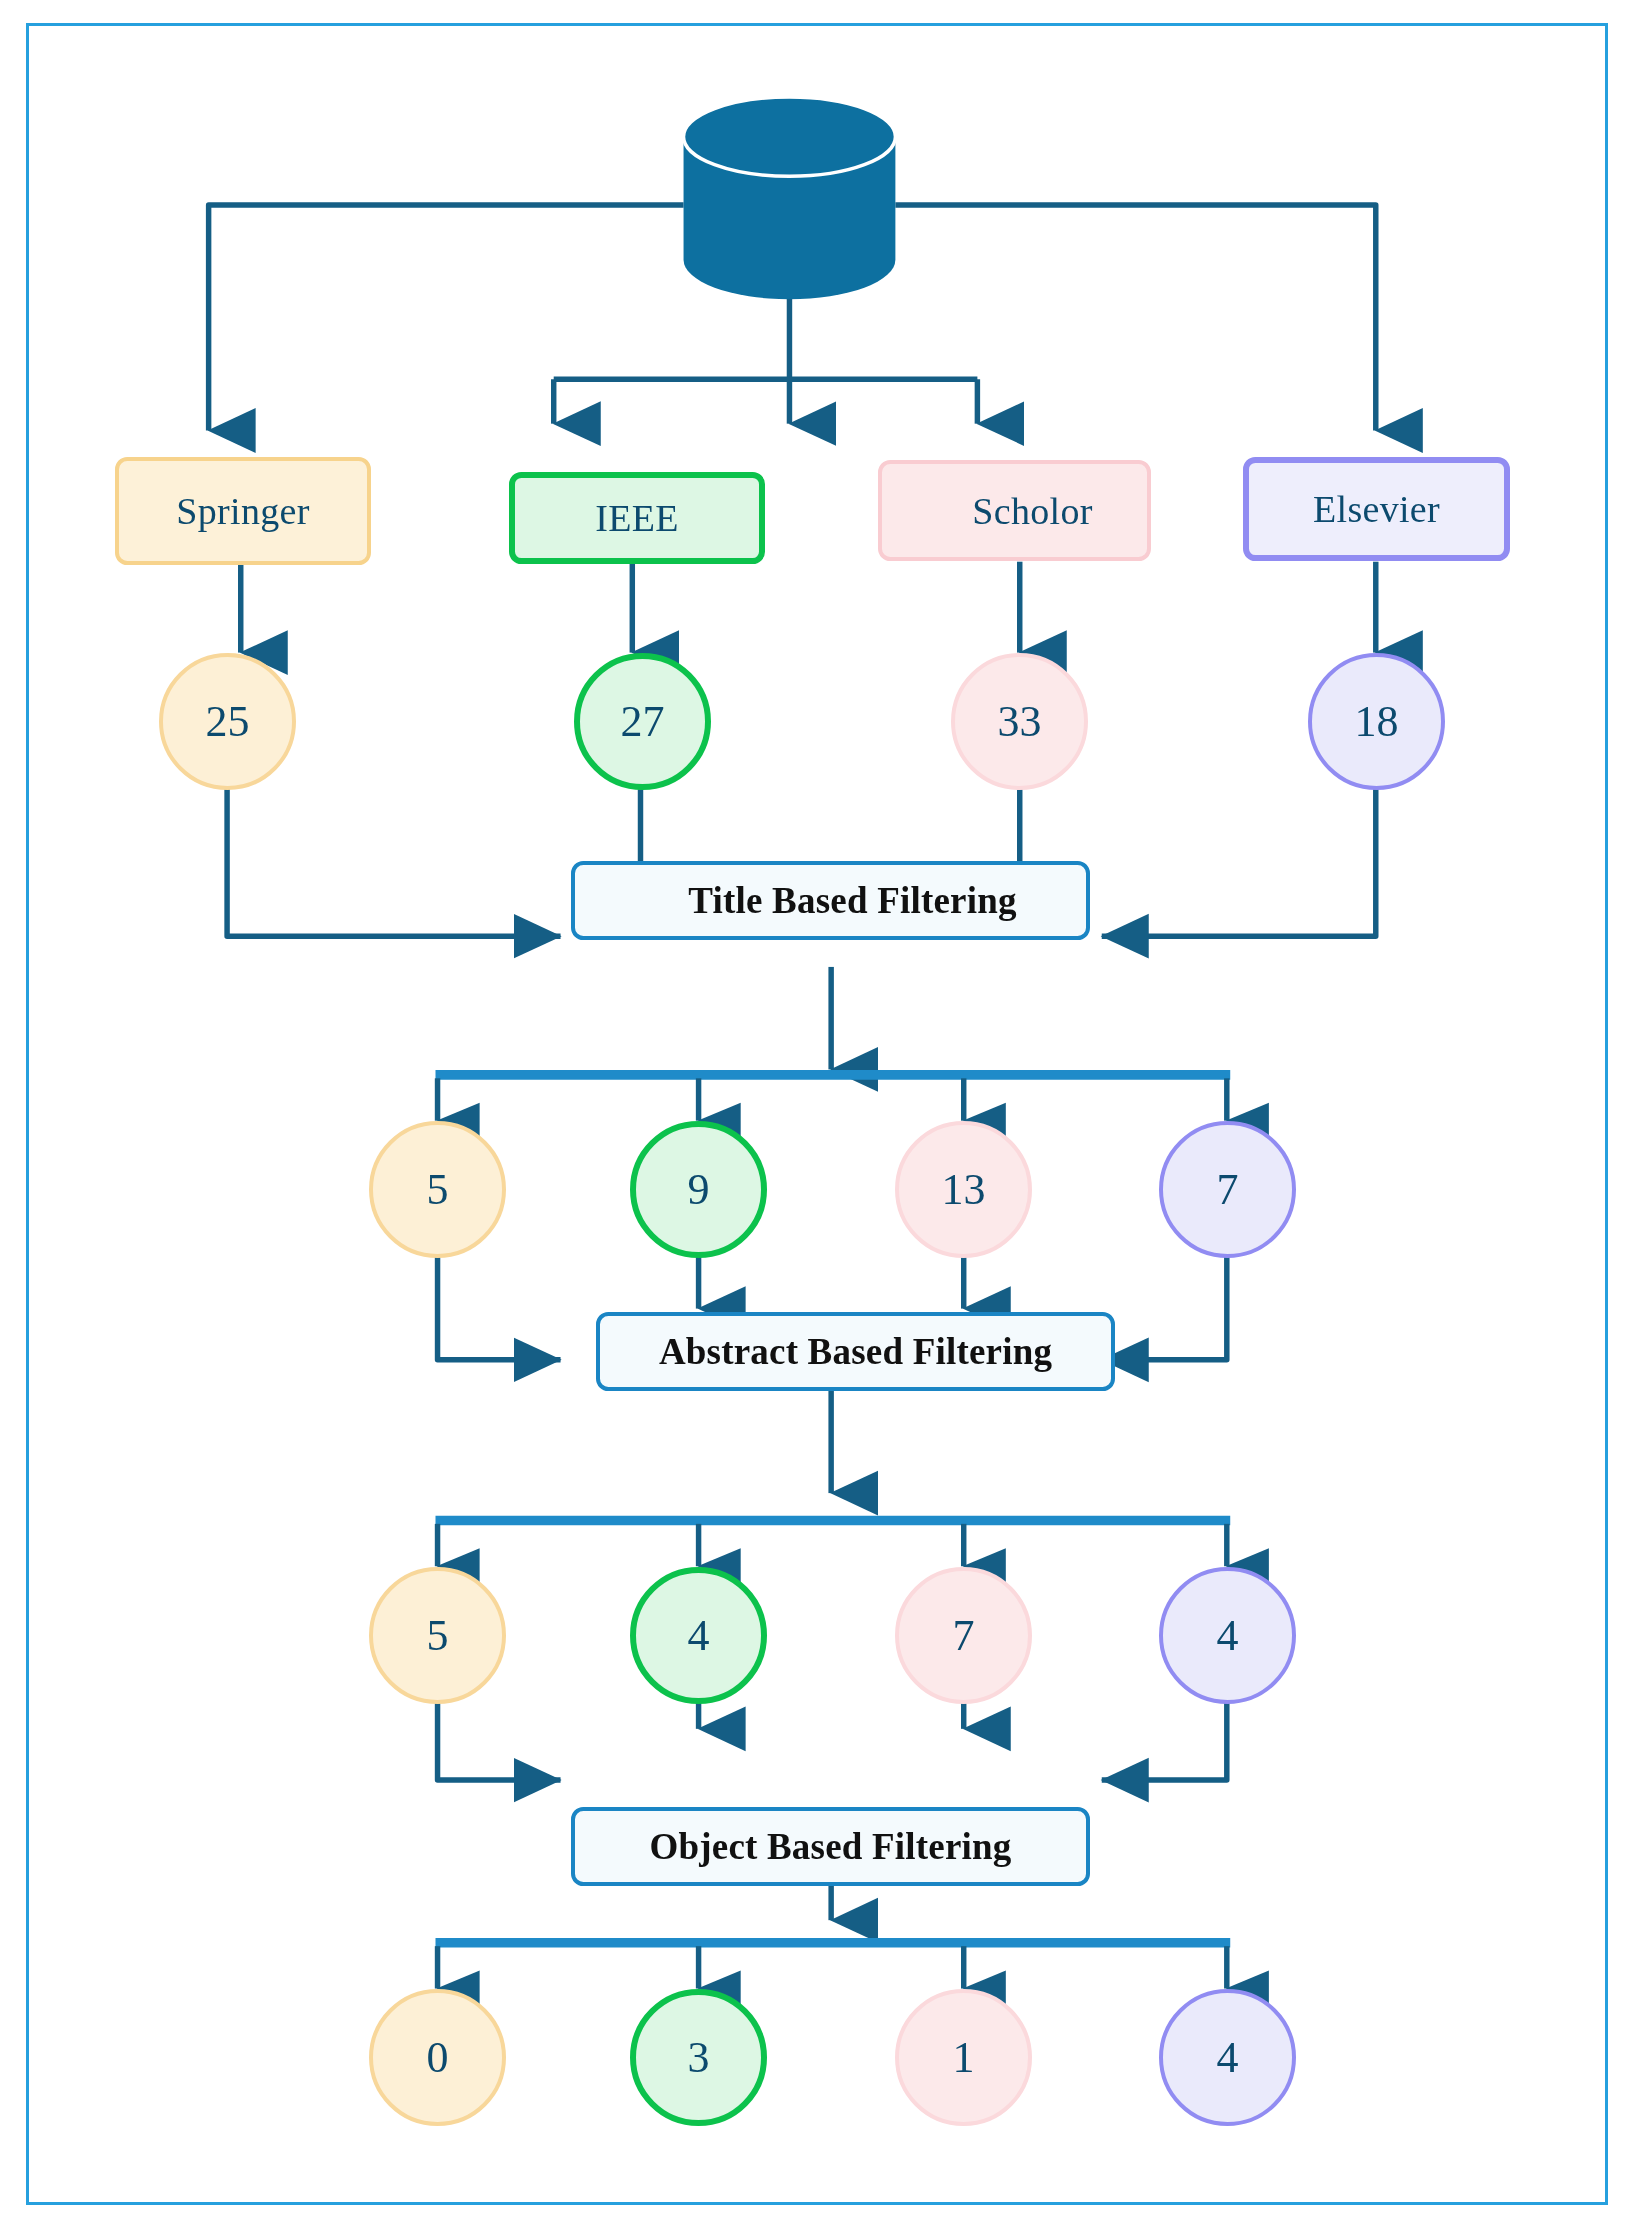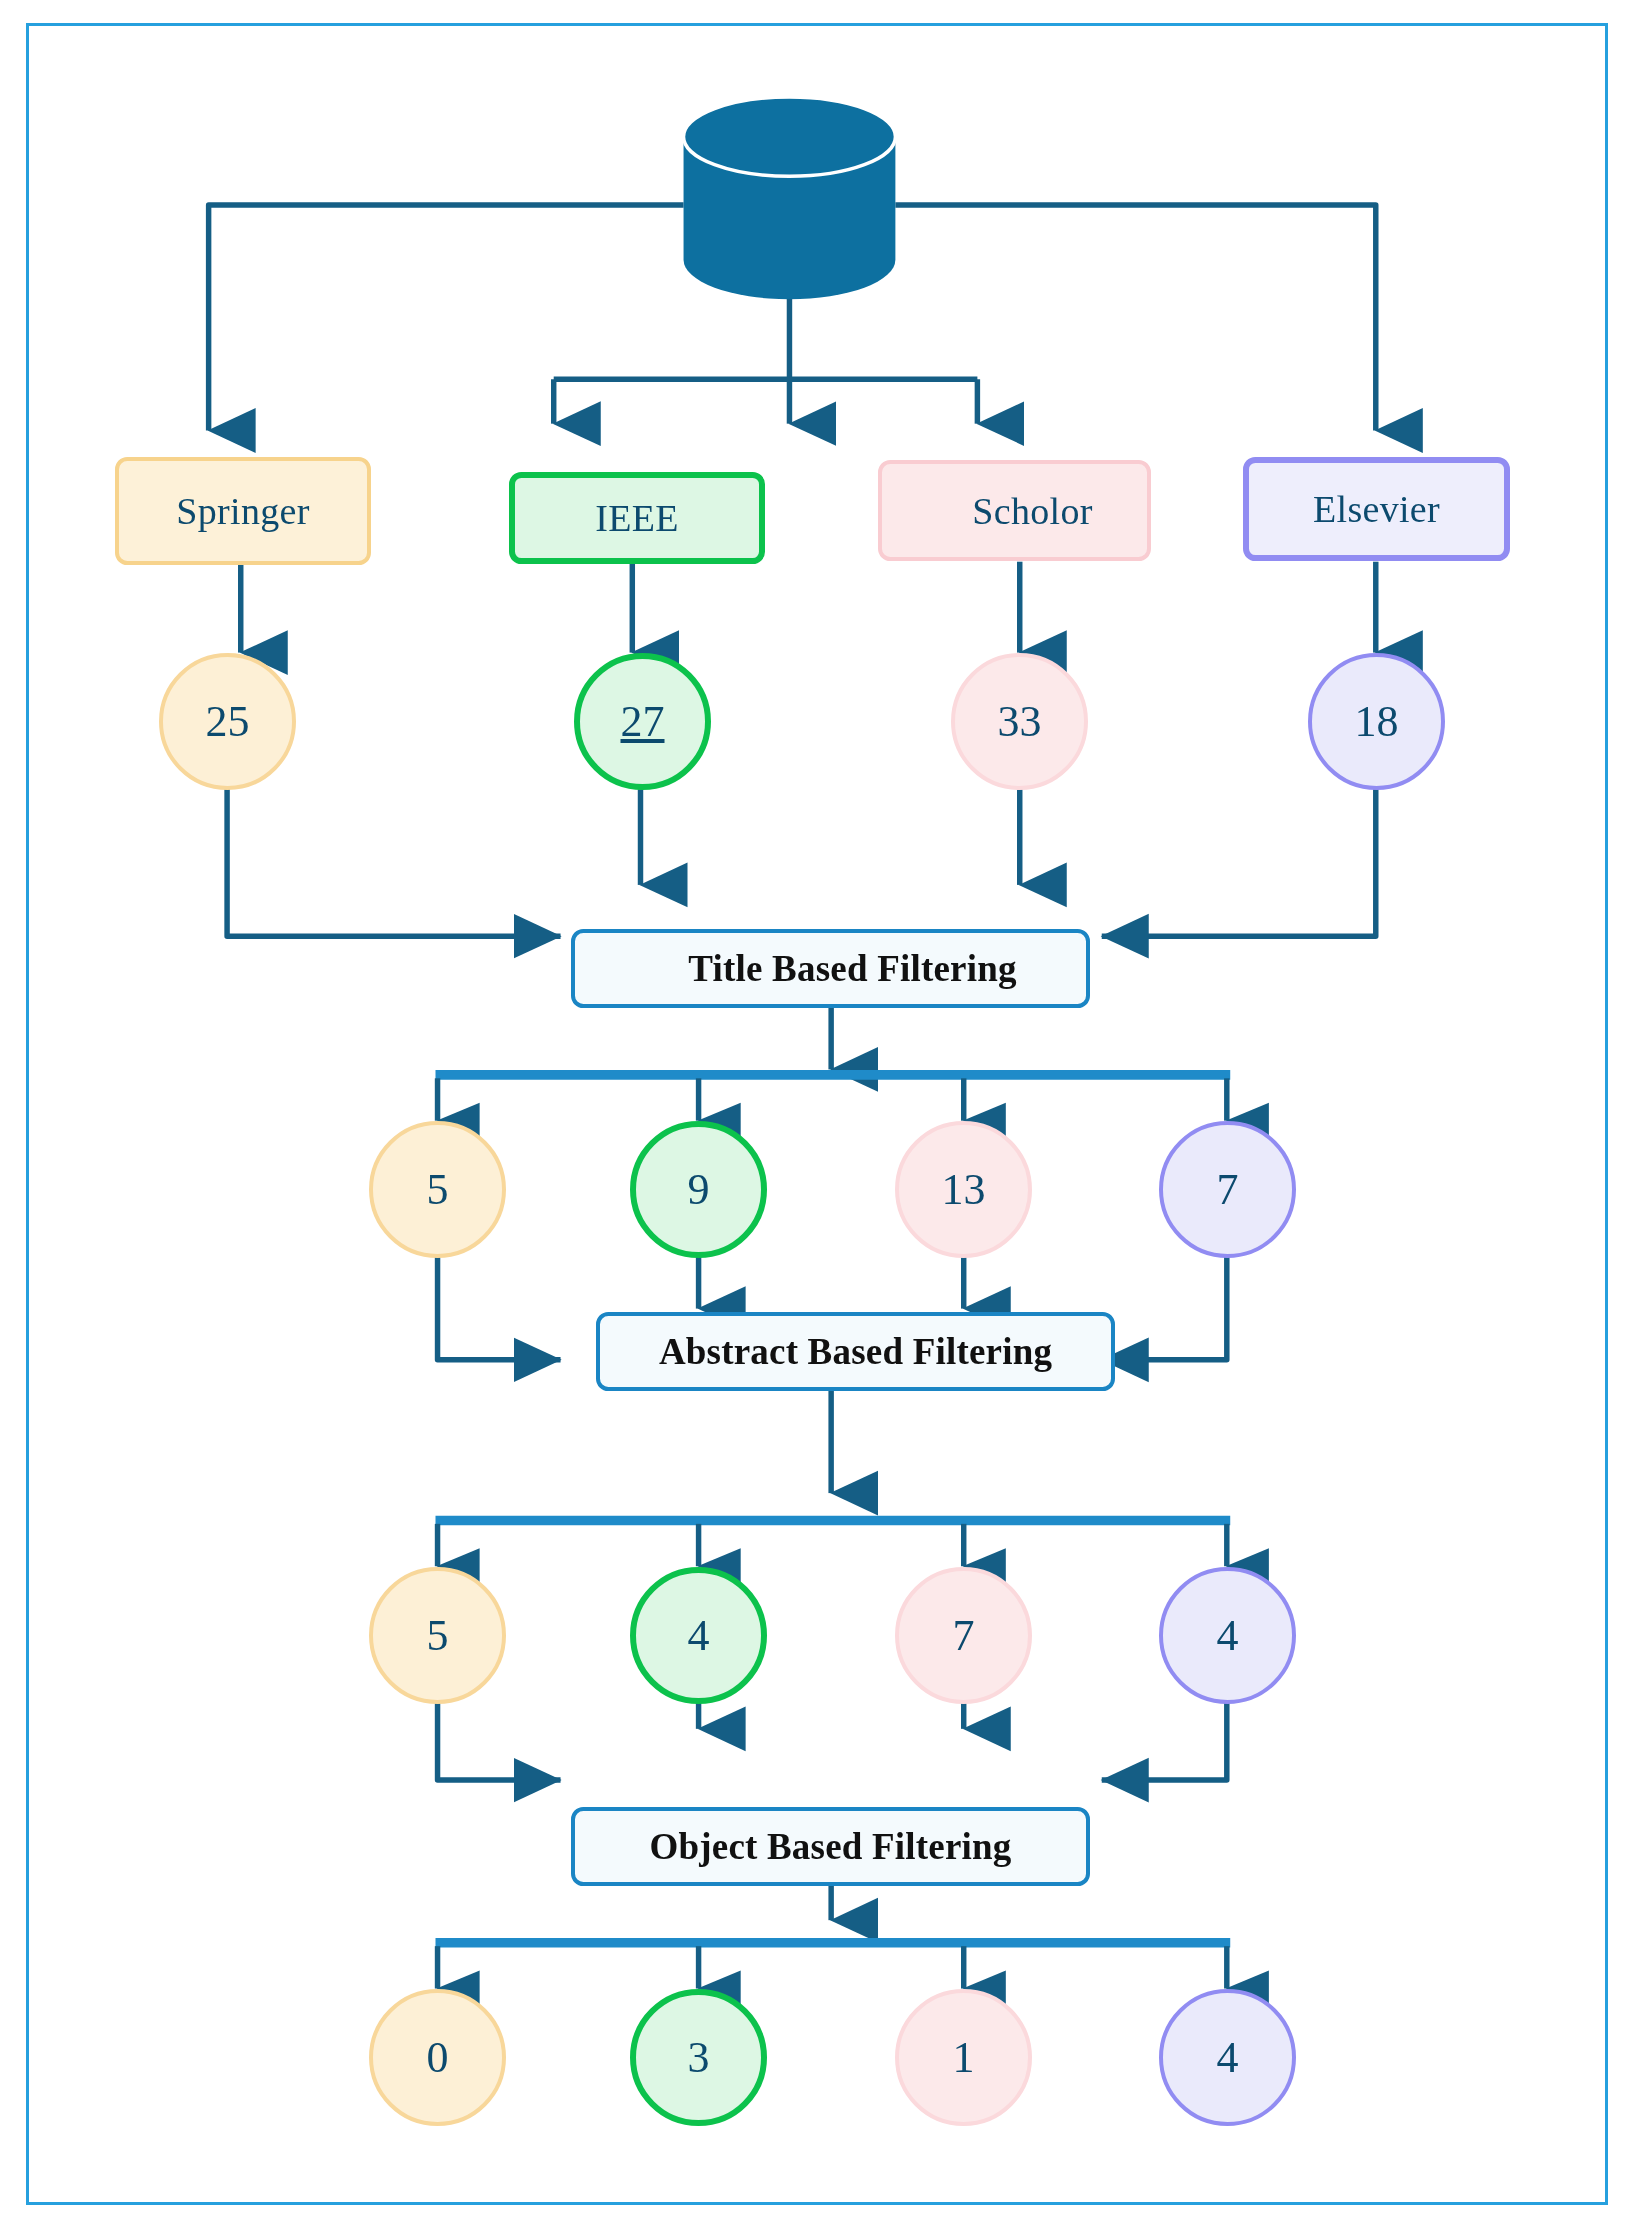--- a/index.html
+++ b/index.html
@@ -156,31 +156,31 @@
   <div class="node srcbox" style="left:878px;top:460px;width:273px;height:101px;background:#fce9ea;border:4.1px solid #f9ccd1;padding-left:36px;">
     <span>Scholor</span>
   </div>
   <div class="node srcbox" style="left:1243px;top:457px;width:267px;height:104px;background:#eeeefc;border:6.2px solid #918cf2;">
     <span>Elsevier</span>
   </div>
 
   <div class="node circ" style="left:159px;top:653px;width:137px;height:137px;background:#fdf0d6;border:4.1px solid #f8d79a;">
     <span>25</span>
   </div>
-  <div class="node circ" style="left:574px;top:653px;width:137px;height:137px;background:#ddf7e4;border:6.2px solid #0cc24c;text-decoration:underline;">
+  <div class="node circ" style="left:574px;top:653px;width:137px;height:137px;background:#ddf7e4;border:6.2px solid #0cc24c;">
     <span>27</span>
   </div>
   <div class="node circ" style="left:951px;top:653px;width:137px;height:137px;background:#fce9ea;border:4.1px solid #fbd9dc;">
     <span>33</span>
   </div>
   <div class="node circ" style="left:1308px;top:653px;width:137px;height:137px;background:#eaeafb;border:4.8px solid #918cf2;">
     <span>18</span>
   </div>
 
-  <div class="node filterbox" style="left:571px;top:929px;width:519px;height:79px;padding-left:44px;">
+  <div class="node filterbox" style="left:571px;top:861px;width:519px;height:79px;padding-left:44px;">
     <span>Title Based Filtering</span>
   </div>
 
   <div class="node circ" style="left:369px;top:1121px;width:137px;height:137px;background:#fdf0d6;border:4.1px solid #f8d79a;">
     <span>5</span>
   </div>
   <div class="node circ" style="left:630px;top:1121px;width:137px;height:137px;background:#ddf7e4;border:6.2px solid #0cc24c;">
     <span>9</span>
   </div>
   <div class="node circ" style="left:895px;top:1121px;width:137px;height:137px;background:#fce9ea;border:4.1px solid #fbd9dc;">

